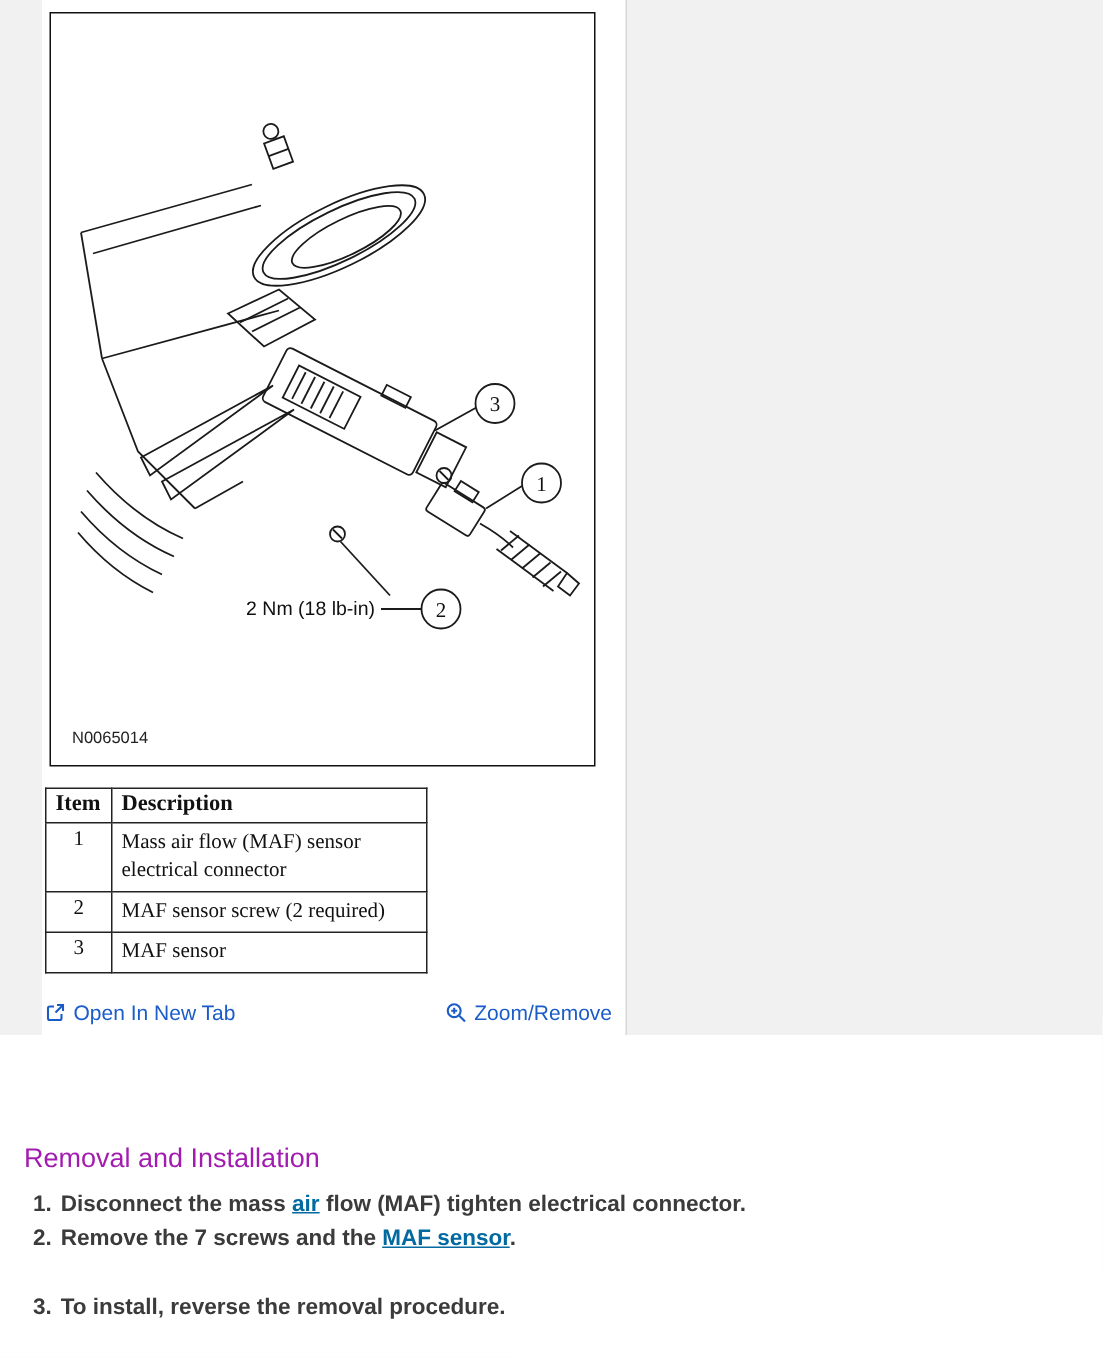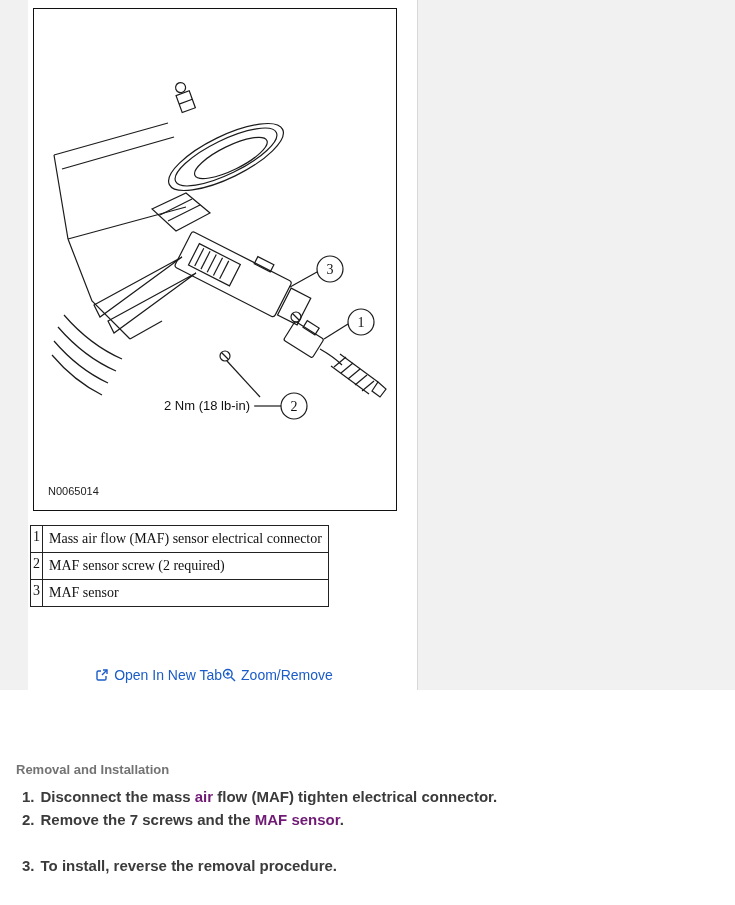--- a/index.html
+++ b/index.html
@@ -28,39 +28,39 @@
     font-family:"Liberation Serif", serif; color:#111;
   }
   .parts-table th, .parts-table td { border:1px solid #222; vertical-align:top; }
   .parts-table th { font-size:15px; text-align:left; padding:2px 6px 3px 6px; }
   .col-item { width:44px; }
   .col-desc { width:210px; }
   .parts-table td.item-cell { text-align:center; font-size:14px; padding:3px 2px; }
   .parts-table td.desc-cell { font-size:14px; padding:3px 6px 4px 6px; line-height:19px; }
 
   .actions-bar {
-    position:absolute; left:2px; right:19px; top:664px; height:22px;
-    display:flex; justify-content:center; align-items:center;
+    position:absolute; left:2px; right:9px; top:664px; height:22px;
+    display:flex; justify-content:space-between; align-items:center;
   }
   .action-link {
     display:flex; align-items:center; gap:5px;
     color:#1a5cc8; font-size:14px; cursor:pointer; white-space:nowrap;
   }
   .action-link svg { display:block; }
 
   .content { position:absolute; top:690px; left:0; width:735px; }
   .proc-heading {
-    margin:72px 0 0 16px; font-size:13px; font-weight:bold; color:#737373;
+    margin:72px 0 0 16px; font-size:18px; font-weight:normal; color:#a21caf;
   }
   .steps { margin-top:8px; }
   .step {
     margin-left:22px; font-size:15px; font-weight:bold; color:#3b3b3b;
     line-height:23px; white-space:nowrap;
   }
-  .step .inline-link { color:#701a75; cursor:pointer; }
+  .step .inline-link { color:#0369a1; cursor:pointer;text-decoration:underline; }
   .substep { margin-left:35px; }
   .substep .sub-text { margin-left:8px; }
   .step-gap { margin-top:23px; }
   .num { margin-right:6px; }
 </style>
 </head>
 <body>
 
 <div class="top-region">
   <div class="panel">
@@ -162,20 +162,24 @@
           <text x="260" y="402">2</text>
         </g>
 
         <text x="216" y="401" text-anchor="end" font-family="Liberation Sans, sans-serif" font-size="13" fill="#111">2 Nm (18 lb-in)</text>
         <text x="14" y="486" font-family="Liberation Sans, sans-serif" font-size="11" fill="#222">N0065014</text>
       </svg>
     </div>
 
     <table class="parts-table">
       <tbody>
+          <tr>
+        <th class="col-item">Item</th>
+        <th class="col-desc">Description</th>
+      </tr>
       <tr>
         <td class="item-cell">1</td>
         <td class="desc-cell">Mass air flow (MAF) sensor electrical connector</td>
       </tr>
       <tr>
         <td class="item-cell">2</td>
         <td class="desc-cell">MAF sensor screw (2 required)</td>
       </tr>
       <tr>
         <td class="item-cell">3</td>

